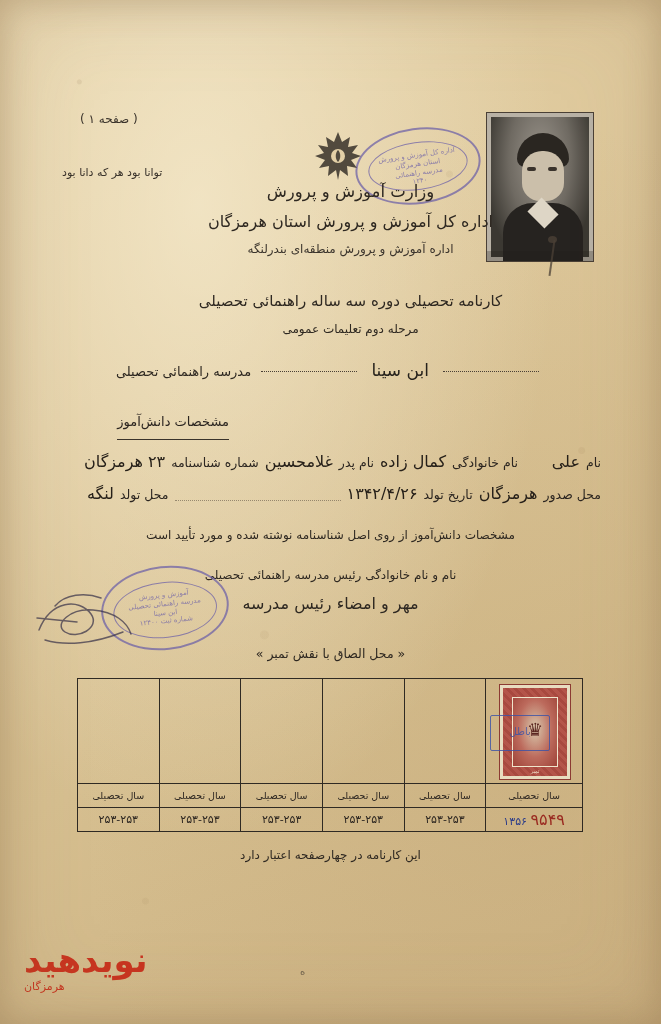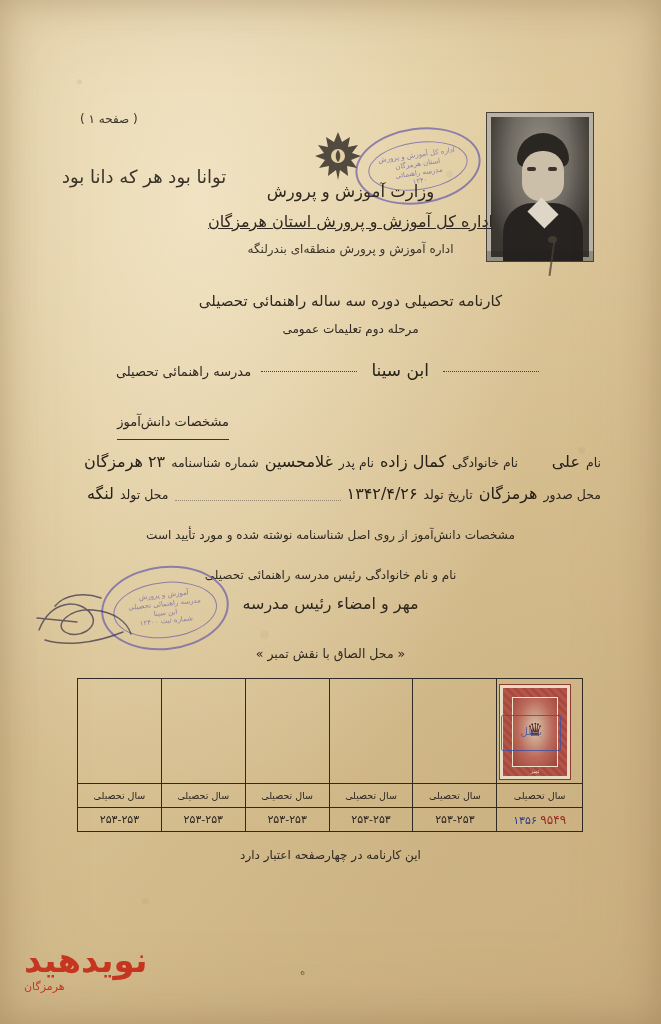--- a/index.html
+++ b/index.html
@@ -59,21 +59,21 @@
     top: 112px;
     left: 80px;
     font-size: 12px;
     color: #3a332b;
     letter-spacing: 1px;
   }
   .motto {
     position: absolute;
     top: 166px;
     left: 62px;
-    font-size: 18px;
+    font-size: 11px;
     color: #3a332b;
   }
 
   
   .photo-frame {
     position: absolute;
     top: 112px;
     right: 67px;
     width: 106px;
     height: 148px;
@@ -217,21 +217,21 @@
   
   .hdr {
     position: absolute;
     right: 0;
     left: 0;
     text-align: center;
     color: #2e2821;
     margin-left: 40px;
   }
   .hdr-1 { top: 182px; font-size: 16.5px; letter-spacing: .5px; }
-  .hdr-2 { top: 212px; font-size: 16px; text-decoration: underline; }
+  .hdr-2 { top: 212px; font-size: 16px; }
   .hdr-3 { top: 242px; font-size: 12px; color: #3b342c; }
 
   .title-1 { top: 292px; font-size: 15px; }
   .title-2 { top: 322px; font-size: 12px; }
 
   .school-row {
     position: absolute;
     top: 360px;
     right: 0; left: 0;
     text-align: center;
@@ -352,21 +352,21 @@
     font-size: 9.5px;
     color: #2b2520;
     padding: 0;
   }
   .tbl tr.big td { height: 104px; position: relative; }
   .tbl tr.lbl-row td { height: 23px; }
   .tbl tr.num-row td { height: 23px; font-size: 11px; }
 
   .red-num {
     color: #9a2a20;
-    font-size: 12px;
+    font-size: 16px;
   }
   .hand-blue {
     color: #2b3c8a;
     font-size: 11px;
   }
 
   
   .rev-stamp {
     position: absolute;
     top: 6px;

